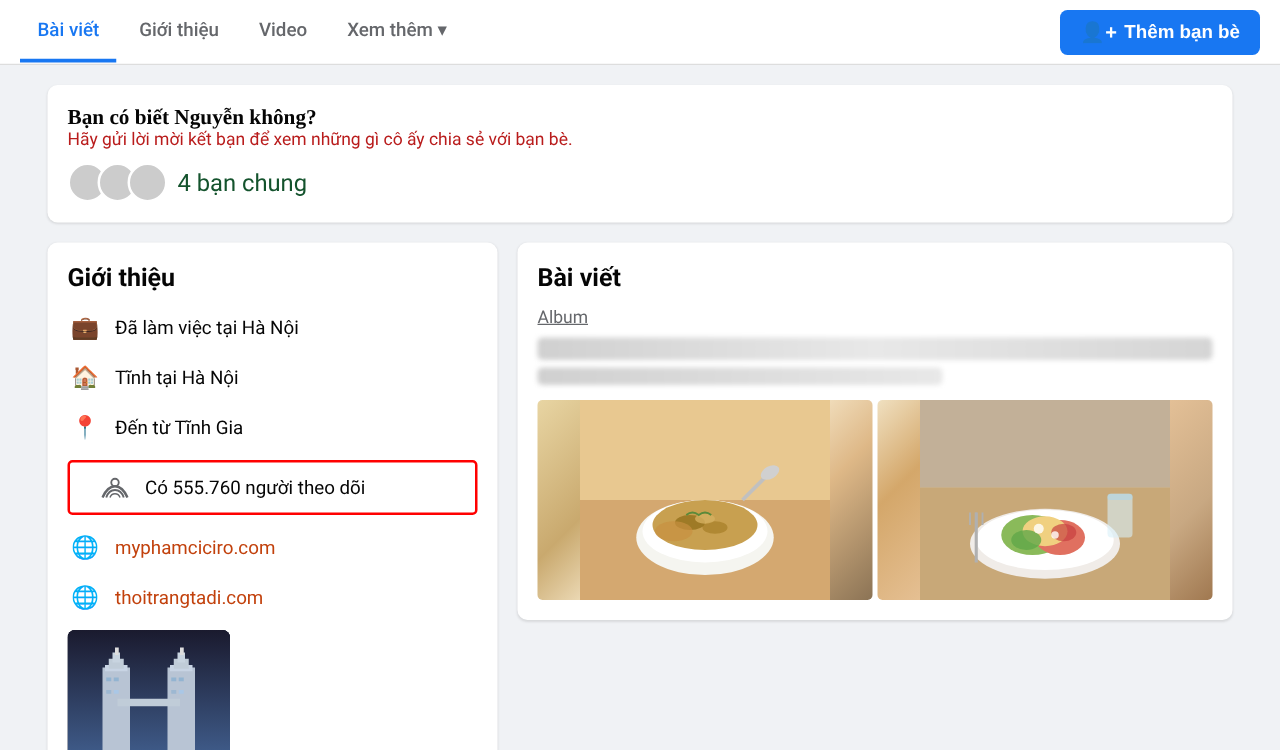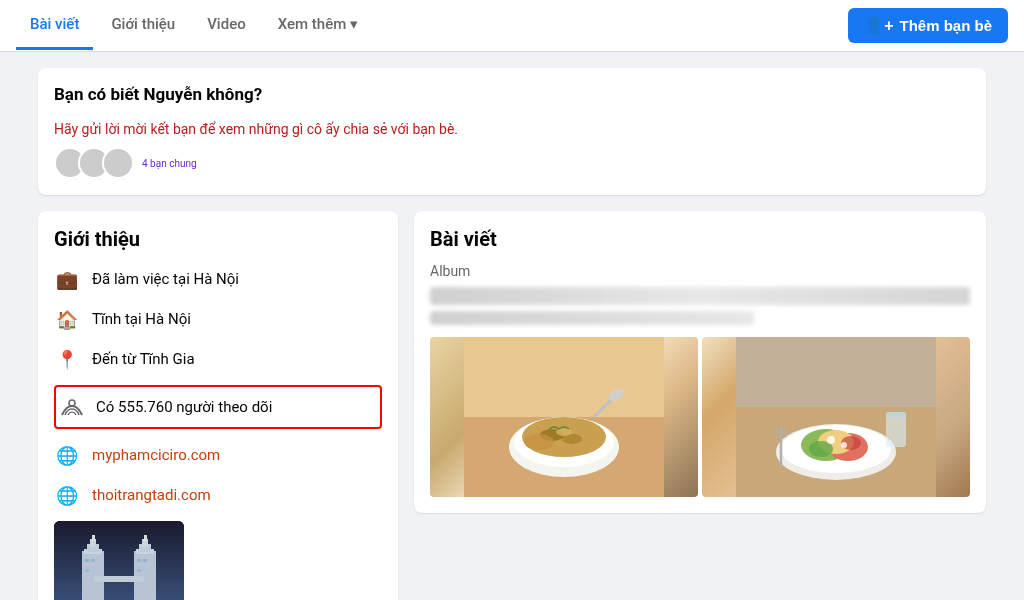--- a/index.html
+++ b/index.html
@@ -68,21 +68,22 @@
     .know-card {
       background: #fff;
       border-radius: 8px;
       padding: 16px;
       margin-bottom: 16px;
       box-shadow: 0 1px 2px rgba(0,0,0,0.1);
     }
     .know-card h3 {
       font-size: 17px;
       font-weight: 700;
-      margin-bottom: 17px;
+      margin-bottom: 0;
+      font-family: Liberation Serif, serif;
     }
     .know-card p {
       color: #b91c1c;
       font-size: 14px;
       margin-bottom: 10px;
     }
     .mutual-friends {
       display: flex;
       align-items: center;
       gap: 8px;
@@ -94,22 +95,22 @@
       width: 32px;
       height: 32px;
       border-radius: 50%;
       border: 2px solid #fff;
       margin-left: -8px;
       overflow: hidden;
       background: #ccc;
     }
     .avatar-stack .av:first-child { margin-left: 0; }
     .mutual-text {
-      font-size: 10px;
-      color: #6d28d9;
+      font-size: 19px;
+      color: #14532d;
     }
 
     
     .two-col {
       display: flex;
       gap: 16px;
       align-items: flex-start;
     }
     .left-col {
       width: 360px;
@@ -150,21 +151,21 @@
       color: #65676b;
       flex-shrink: 0;
     }
     .info-item a {
       color: #c2410c;
       text-decoration: none;
     }
     .highlight-box {
       border: 2px solid red;
       border-radius: 4px;
-      padding: 6px 2px;
+      padding: 6px 22px;
       display: flex;
       align-items: center;
       gap: 10px;
       margin-bottom: 12px;
     }
     .highlight-box .info-icon {
       color: #65676b;
     }
 
     
@@ -193,20 +194,21 @@
     }
     .post-section-title {
       font-size: 20px;
       font-weight: 700;
       margin-bottom: 12px;
     }
     .album-label {
       font-size: 14px;
       color: #65676b;
       margin-bottom: 8px;
+      text-decoration: underline;
     }
     .blurred-bar {
       height: 18px;
       background: linear-gradient(to right, #d0d0d0, #e8e8e8, #d5d5d5);
       border-radius: 4px;
       margin-bottom: 6px;
       filter: blur(2px);
     }
     .blurred-bar2 {
       height: 14px;

